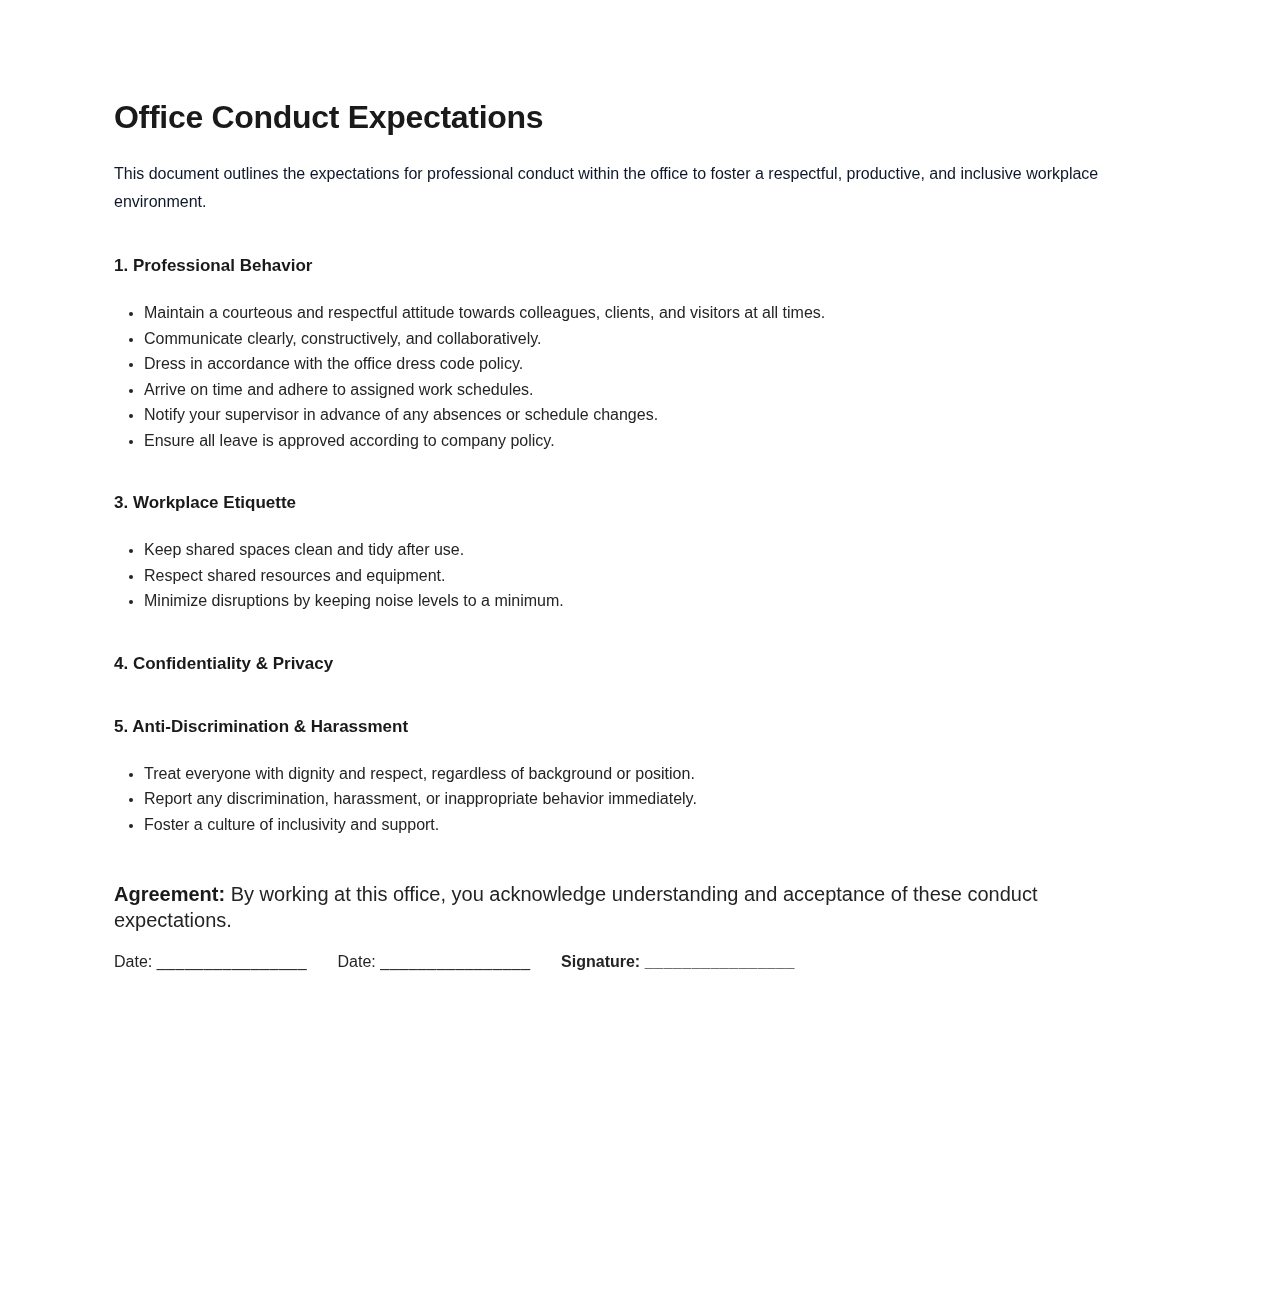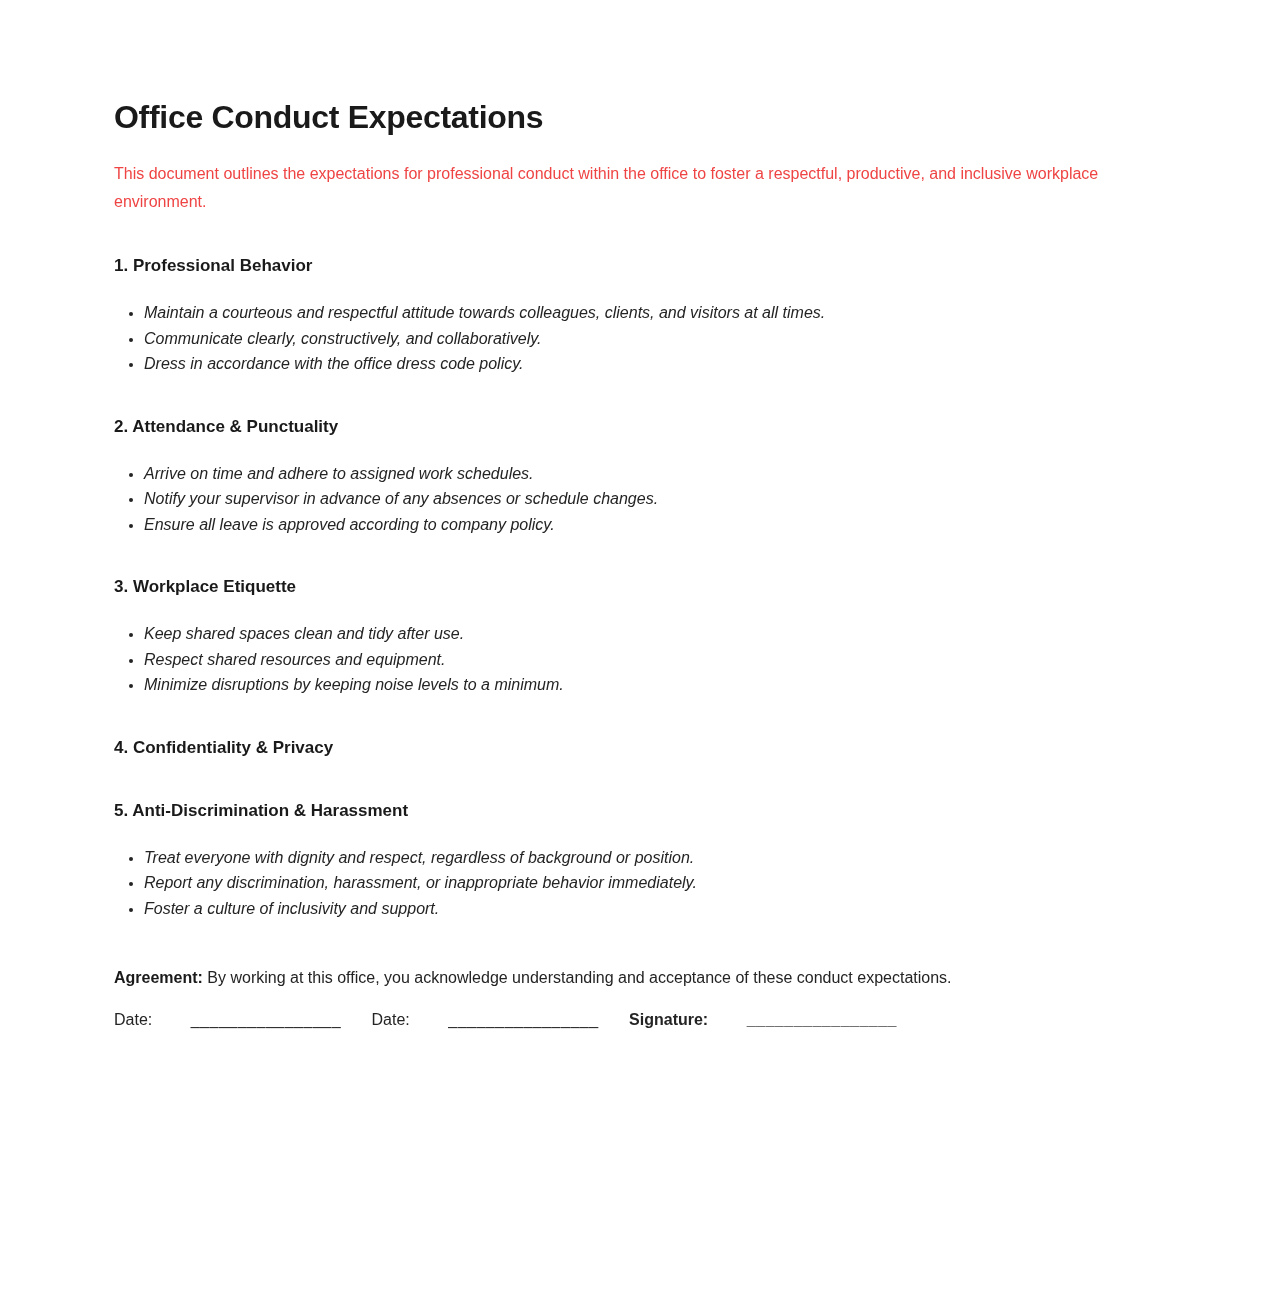--- a/index.html
+++ b/index.html
@@ -27,46 +27,45 @@
     font-weight: 700;
     line-height: 42px;
     margin: 0 0 22px 0;
     color: #1a1a1a;
     letter-spacing: -0.3px;
   }
   p.doc-intro {
     font-size: 16px;
     line-height: 28px;
     margin: 0 0 16px 0;
-    color: #ef4444;
+    color: #0f172a;
   }
   h2.sec-heading {
     font-size: 17px;
     font-weight: 700;
     line-height: 27px;
     margin: 36px 0 21px 0;
     color: #1a1a1a;
   }
   ul.sec-list {
     margin: 0;
     padding-left: 30px;
     color: #242424;
   }
   ul.sec-list li {
     font-size: 16px;
     line-height: 25.5px;
     color: #242424;
-    font-style: italic;
   }
   ul.sec-list li::marker {
     color: #242424;
     font-size: 13px;
   }
   p.agreement {
-    font-size: 16px;
+    font-size: 20px;
     line-height: 26px;
     margin: 44px 0 16px 0;
     color: #242424;
   }
   p.agreement strong {
     font-weight: 700;
     color: #1a1a1a;
   }
   .signature-row {
     font-size: 16px;
@@ -75,41 +74,39 @@
     margin: 0;
   }
   .sig-field {
     display: inline-block;
     margin-right: 26px;
     white-space: nowrap;
   }
   .sig-field:last-child { margin-right: 0; font-weight: bold; }
   .sig-line {
     letter-spacing: 0.5px;
-    margin-left: 34px;
   }
 </style>
 </head>
 <body>
 
 <div class="page">
   <div class="doc">
 
     <h1 class="doc-title">Office Conduct Expectations</h1>
 
     <p class="doc-intro">This document outlines the expectations for professional conduct within the office to foster a respectful, productive, and inclusive workplace environment.</p>
 
     <h2 class="sec-heading">1. Professional Behavior</h2>
     <ul class="sec-list">
       <li>Maintain a courteous and respectful attitude towards colleagues, clients, and visitors at all times.</li>
       <li>Communicate clearly, constructively, and collaboratively.</li>
       <li>Dress in accordance with the office dress code policy.</li>
     </ul>
 
-    <h2 class="sec-heading">2. Attendance &amp; Punctuality</h2>
     <ul class="sec-list">
       <li>Arrive on time and adhere to assigned work schedules.</li>
       <li>Notify your supervisor in advance of any absences or schedule changes.</li>
       <li>Ensure all leave is approved according to company policy.</li>
     </ul>
 
     <h2 class="sec-heading">3. Workplace Etiquette</h2>
     <ul class="sec-list">
       <li>Keep shared spaces clean and tidy after use.</li>
       <li>Respect shared resources and equipment.</li>

